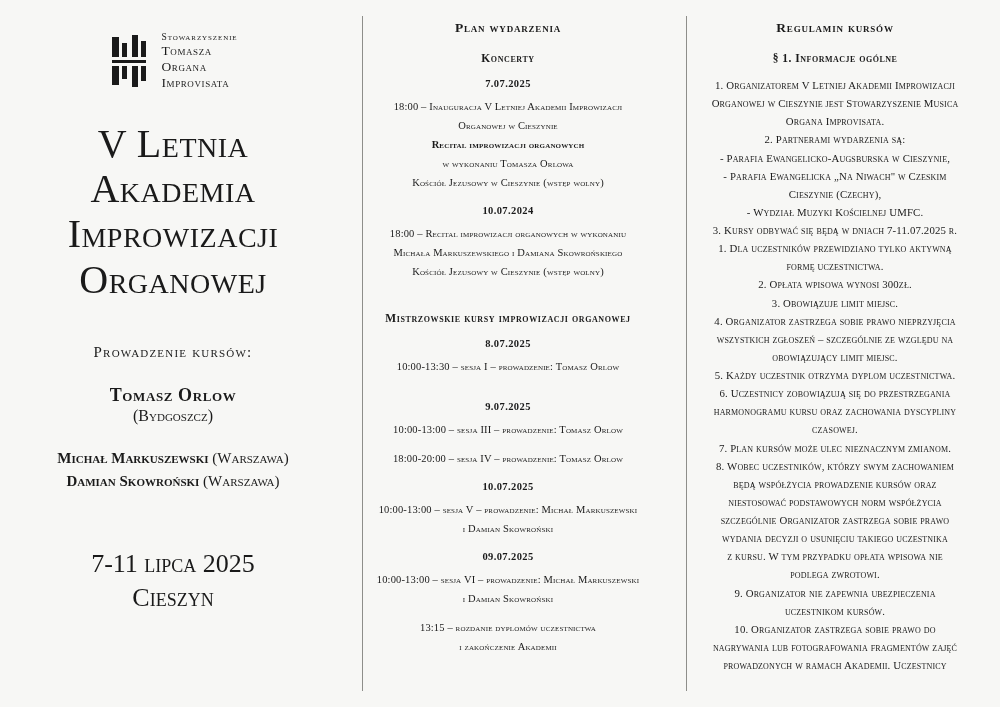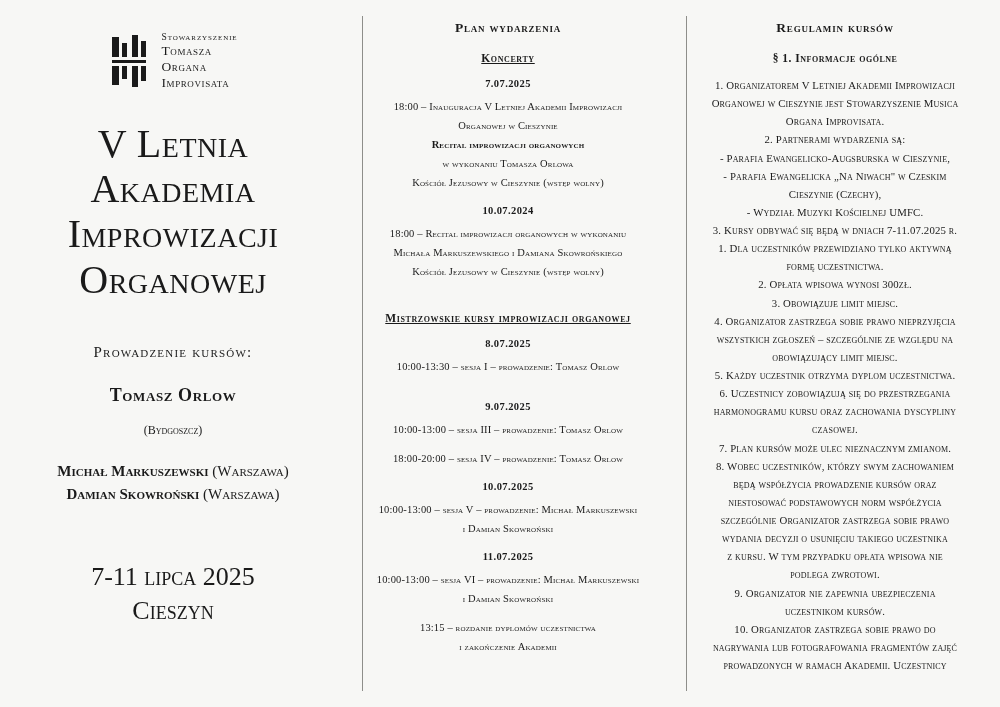--- a/index.html
+++ b/index.html
@@ -62,23 +62,23 @@
     letter-spacing: 1.2px;
   }
   .teacher-main {
     margin-top: 24px;
     font-variant: small-caps;
     font-size: 18px;
     font-weight: bold;
     letter-spacing: 0.6px;
   }
   .teacher-city {
-    margin-top: 17px;
-    font-variant: small-caps;
-    font-size: 12px;
+    margin-top: 1px;
+    font-variant: small-caps;
+    font-size: 16px;
     text-align: center;
   }
   .teacher-row {
     margin-top: 22px;
     font-size: 15px;
     line-height: 1.55;
     font-variant: small-caps;
   }
   .teacher-row .nm { font-weight: bold; }
   .dates {
@@ -117,21 +117,20 @@
     font-size: 13.5px;
     letter-spacing: 0.8px;
     margin-bottom: 16px;
   }
   .sub-title {
     font-variant: small-caps;
     font-weight: bold;
     font-size: 11.5px;
     letter-spacing: 0.6px;
     margin: 12px 0 12px 0;
-    text-decoration: underline;
   }
   .date-line {
     font-variant: small-caps;
     font-weight: bold;
     font-size: 10.5px;
     letter-spacing: 0.4px;
     margin: 14px 0 9px 0;
   }
   .body-line {
     font-variant: small-caps;
@@ -250,21 +249,21 @@
       <div class="body-line">18:00-20:00 – sesja IV – prowadzenie: Tomasz Orlow</div>
     </div>
 
     <div>
       <div class="date-line">10.07.2025</div>
       <div class="body-line">10:00-13:00 – sesja V – prowadzenie: Michał Markuszewski</div>
       <div class="body-line">i Damian Skowroński</div>
     </div>
 
     <div>
-      <div class="date-line">11.07.2025</div>
+      <div class="date-line">09.07.2025</div>
       <div class="body-line">10:00-13:00 – sesja VI – prowadzenie: Michał Markuszewski</div>
       <div class="body-line">i Damian Skowroński</div>
       <div class="gap-sm"></div>
       <div class="body-line">13:15 – rozdanie dyplomów uczestnictwa</div>
       <div class="body-line">i zakończenie Akademii</div>
     </div>
   </div>
 
   <div class="col-right">
     <div class="sect-title">Regulamin kursów</div>

